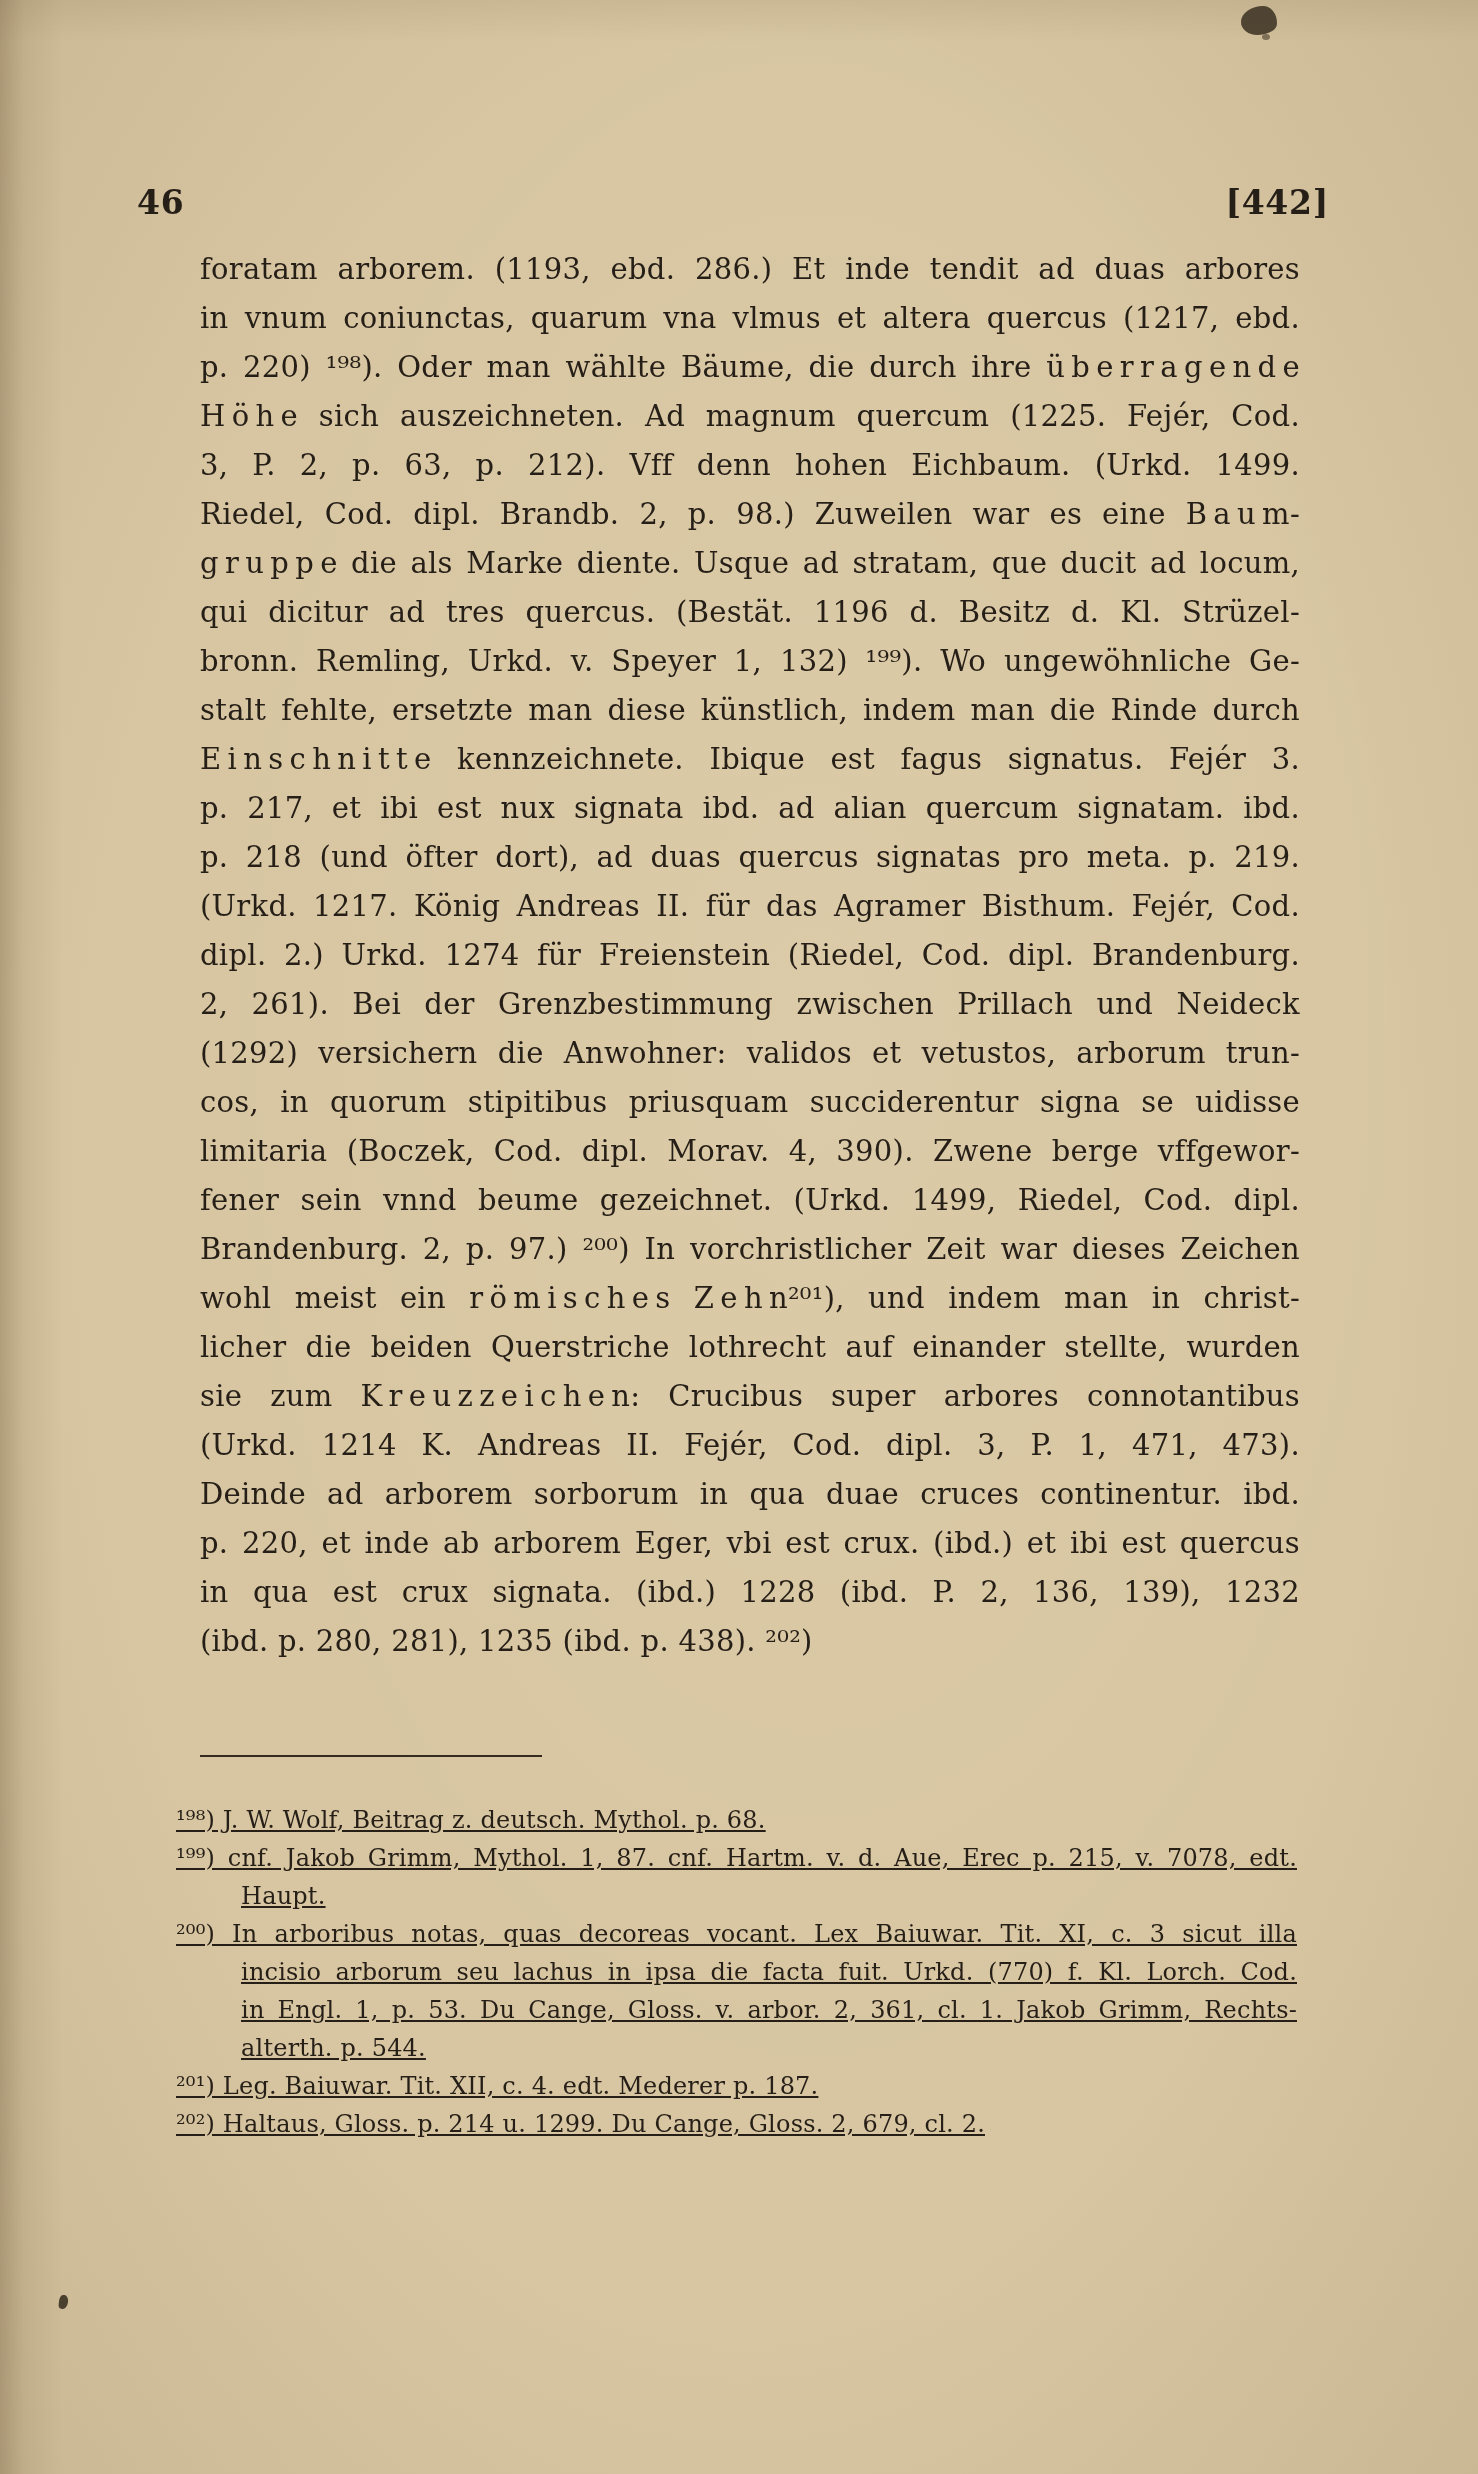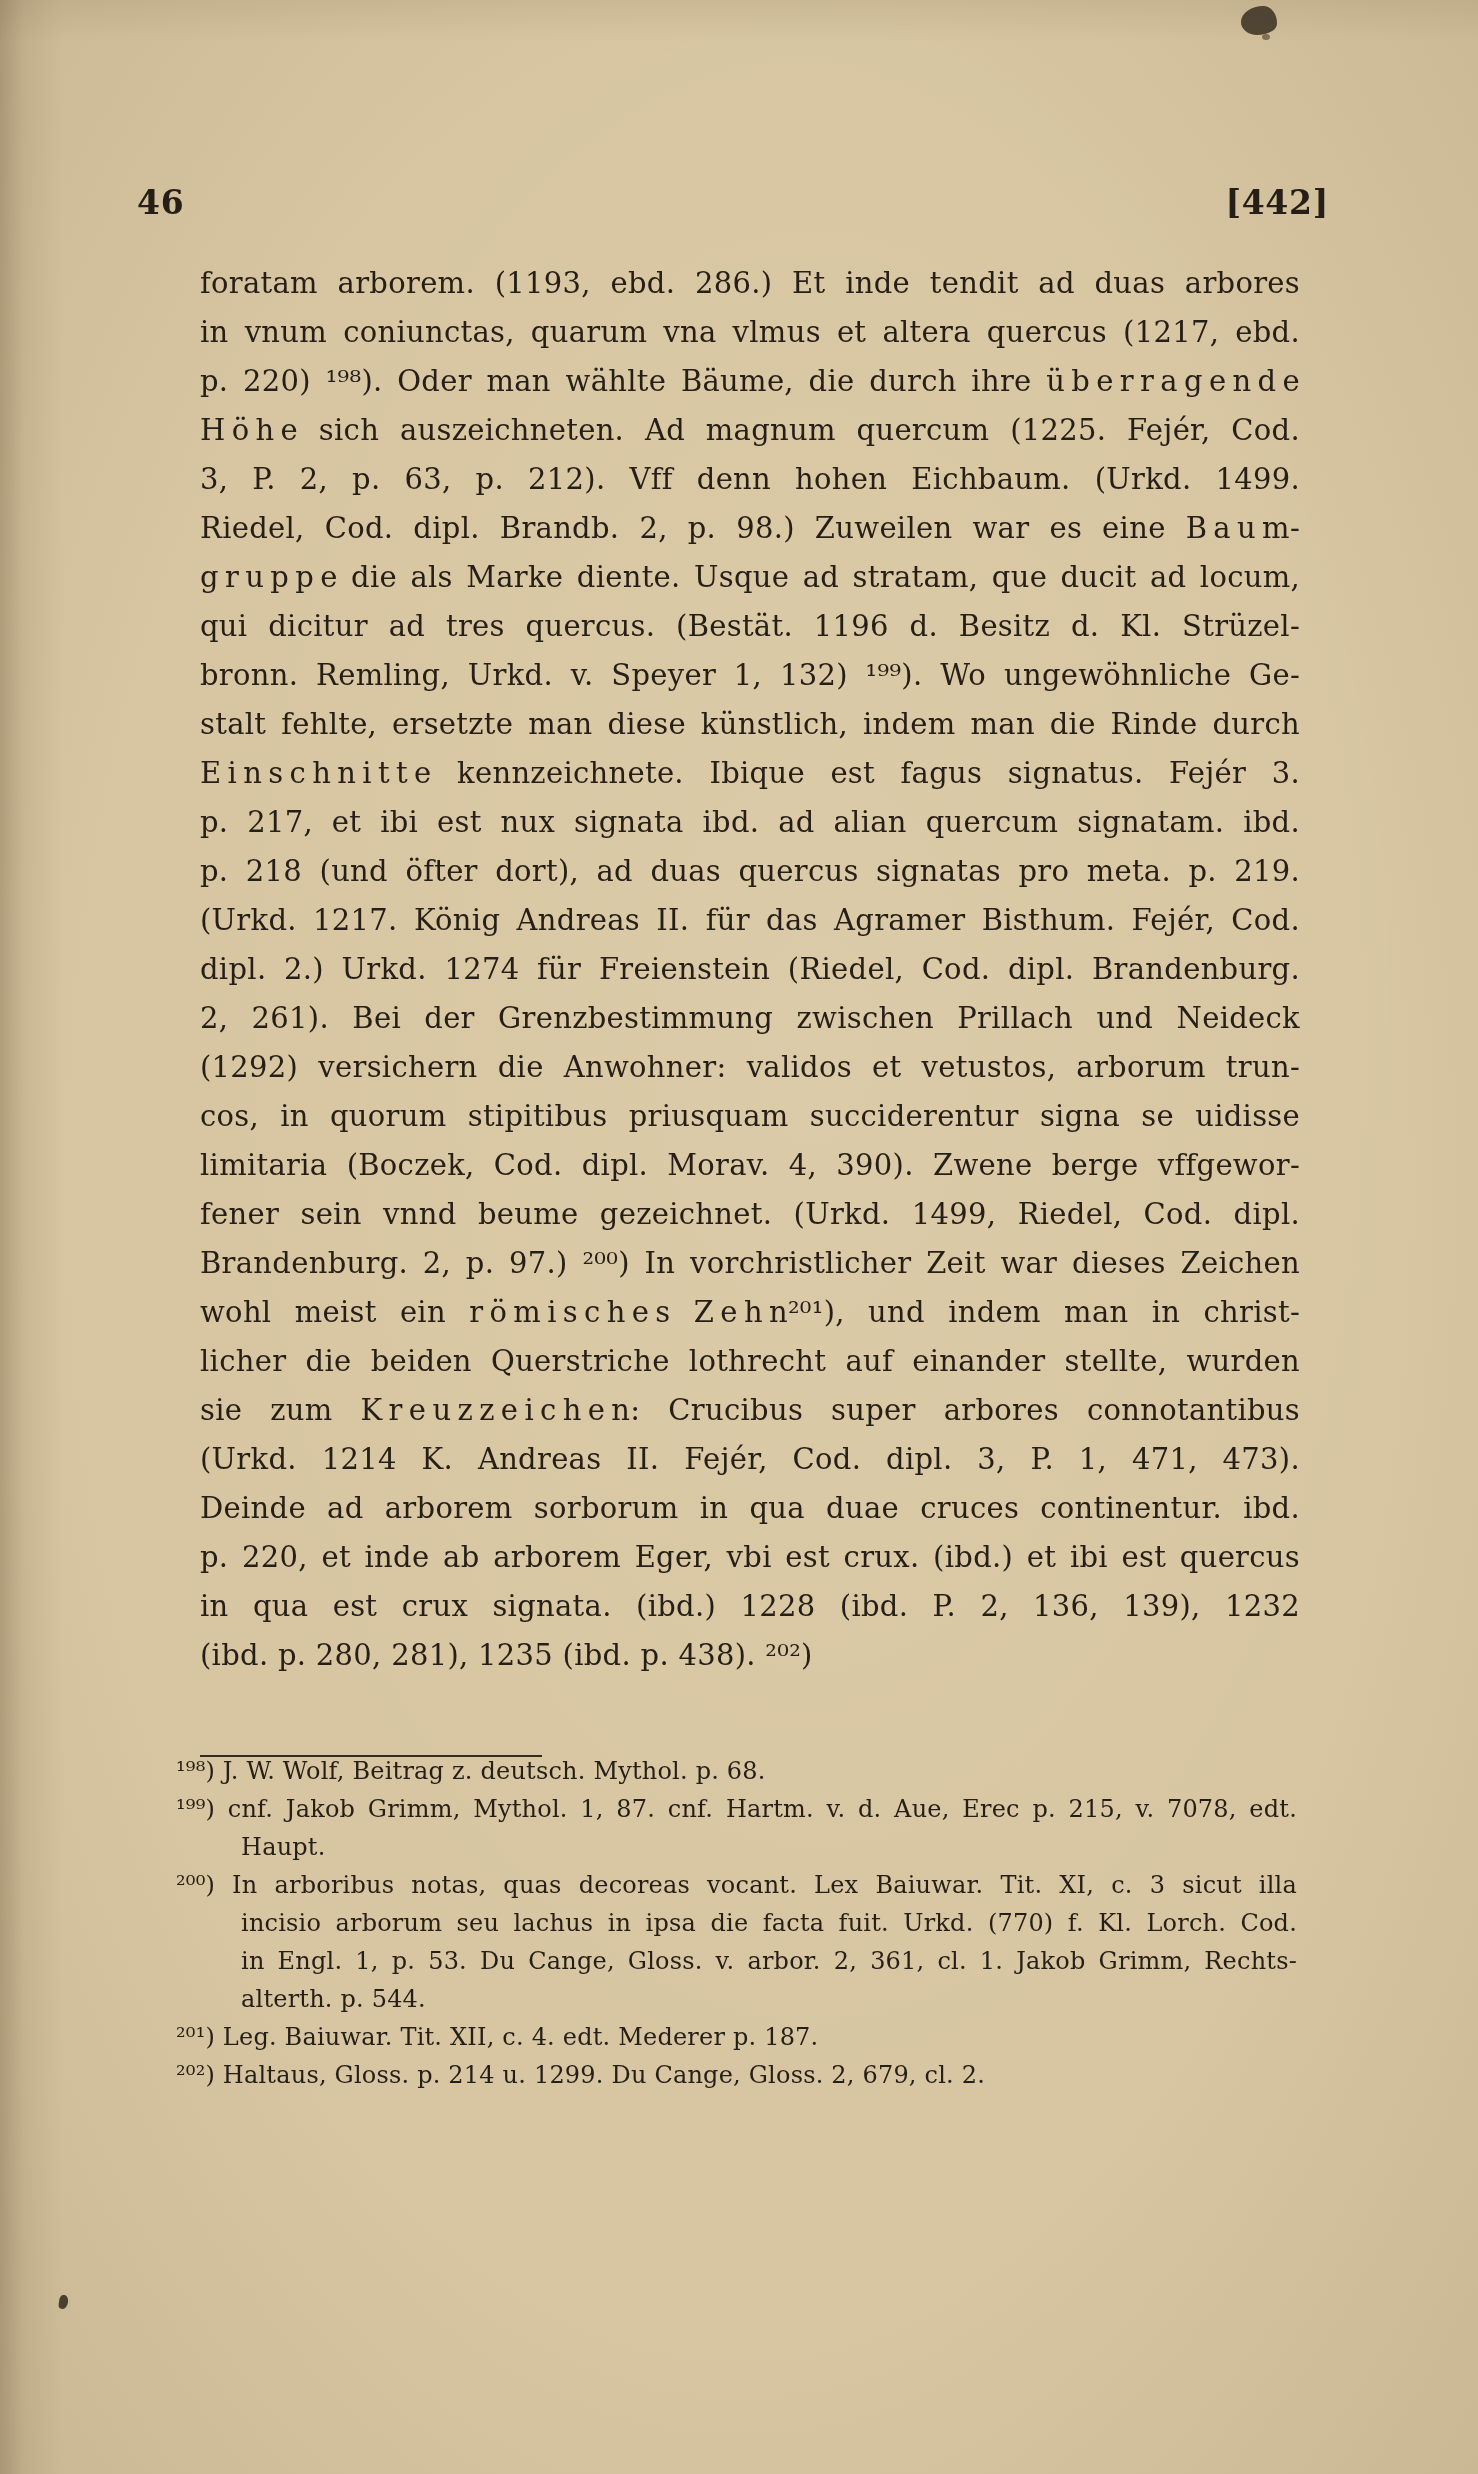--- a/index.html
+++ b/index.html
@@ -22,40 +22,40 @@
     background: radial-gradient(ellipse at 50% 48%, rgba(0,0,0,0) 62%, rgba(100,78,45,0.12) 100%);
   }
   .header {
     position: absolute;
     top: 183px; left: 137px; right: 149px;
     display: flex; justify-content: space-between;
     font-size: 33px; font-weight: bold; letter-spacing: 0.7px; align-items: center;
   }
   .text-block {
     position: absolute;
-    top: 259px; left: 200px; width: 1100px;
+    top: 245px; left: 200px; width: 1100px;
   }
   .ln {
     font-size: 29px;
     height: 49px; line-height: 49px;
     letter-spacing: 0.3px;
     text-align: justify;
     text-align-last: justify;
     white-space: nowrap;
   }
   .ln.last { text-align-last: left; }
   .fnrule {
     position: absolute;
     top: 1755px; left: 200px;
     width: 342px; height: 2.1px;
     background: #352c1f;
   }
   .footnotes {
     position: absolute;
-    top: 1752px; left: 176px; width: 1121px;
+    top: 1801px; left: 176px; width: 1121px; text-decoration: underline;
   }
   .fn {
     font-size: 24px;
     height: 38px; line-height: 38px;
     letter-spacing: 0.2px;
     white-space: nowrap;
   }
   .fn.cont { padding-left: 65px; }
   .fn.just { text-align: justify; text-align-last: justify; }
   .stain-tr {

